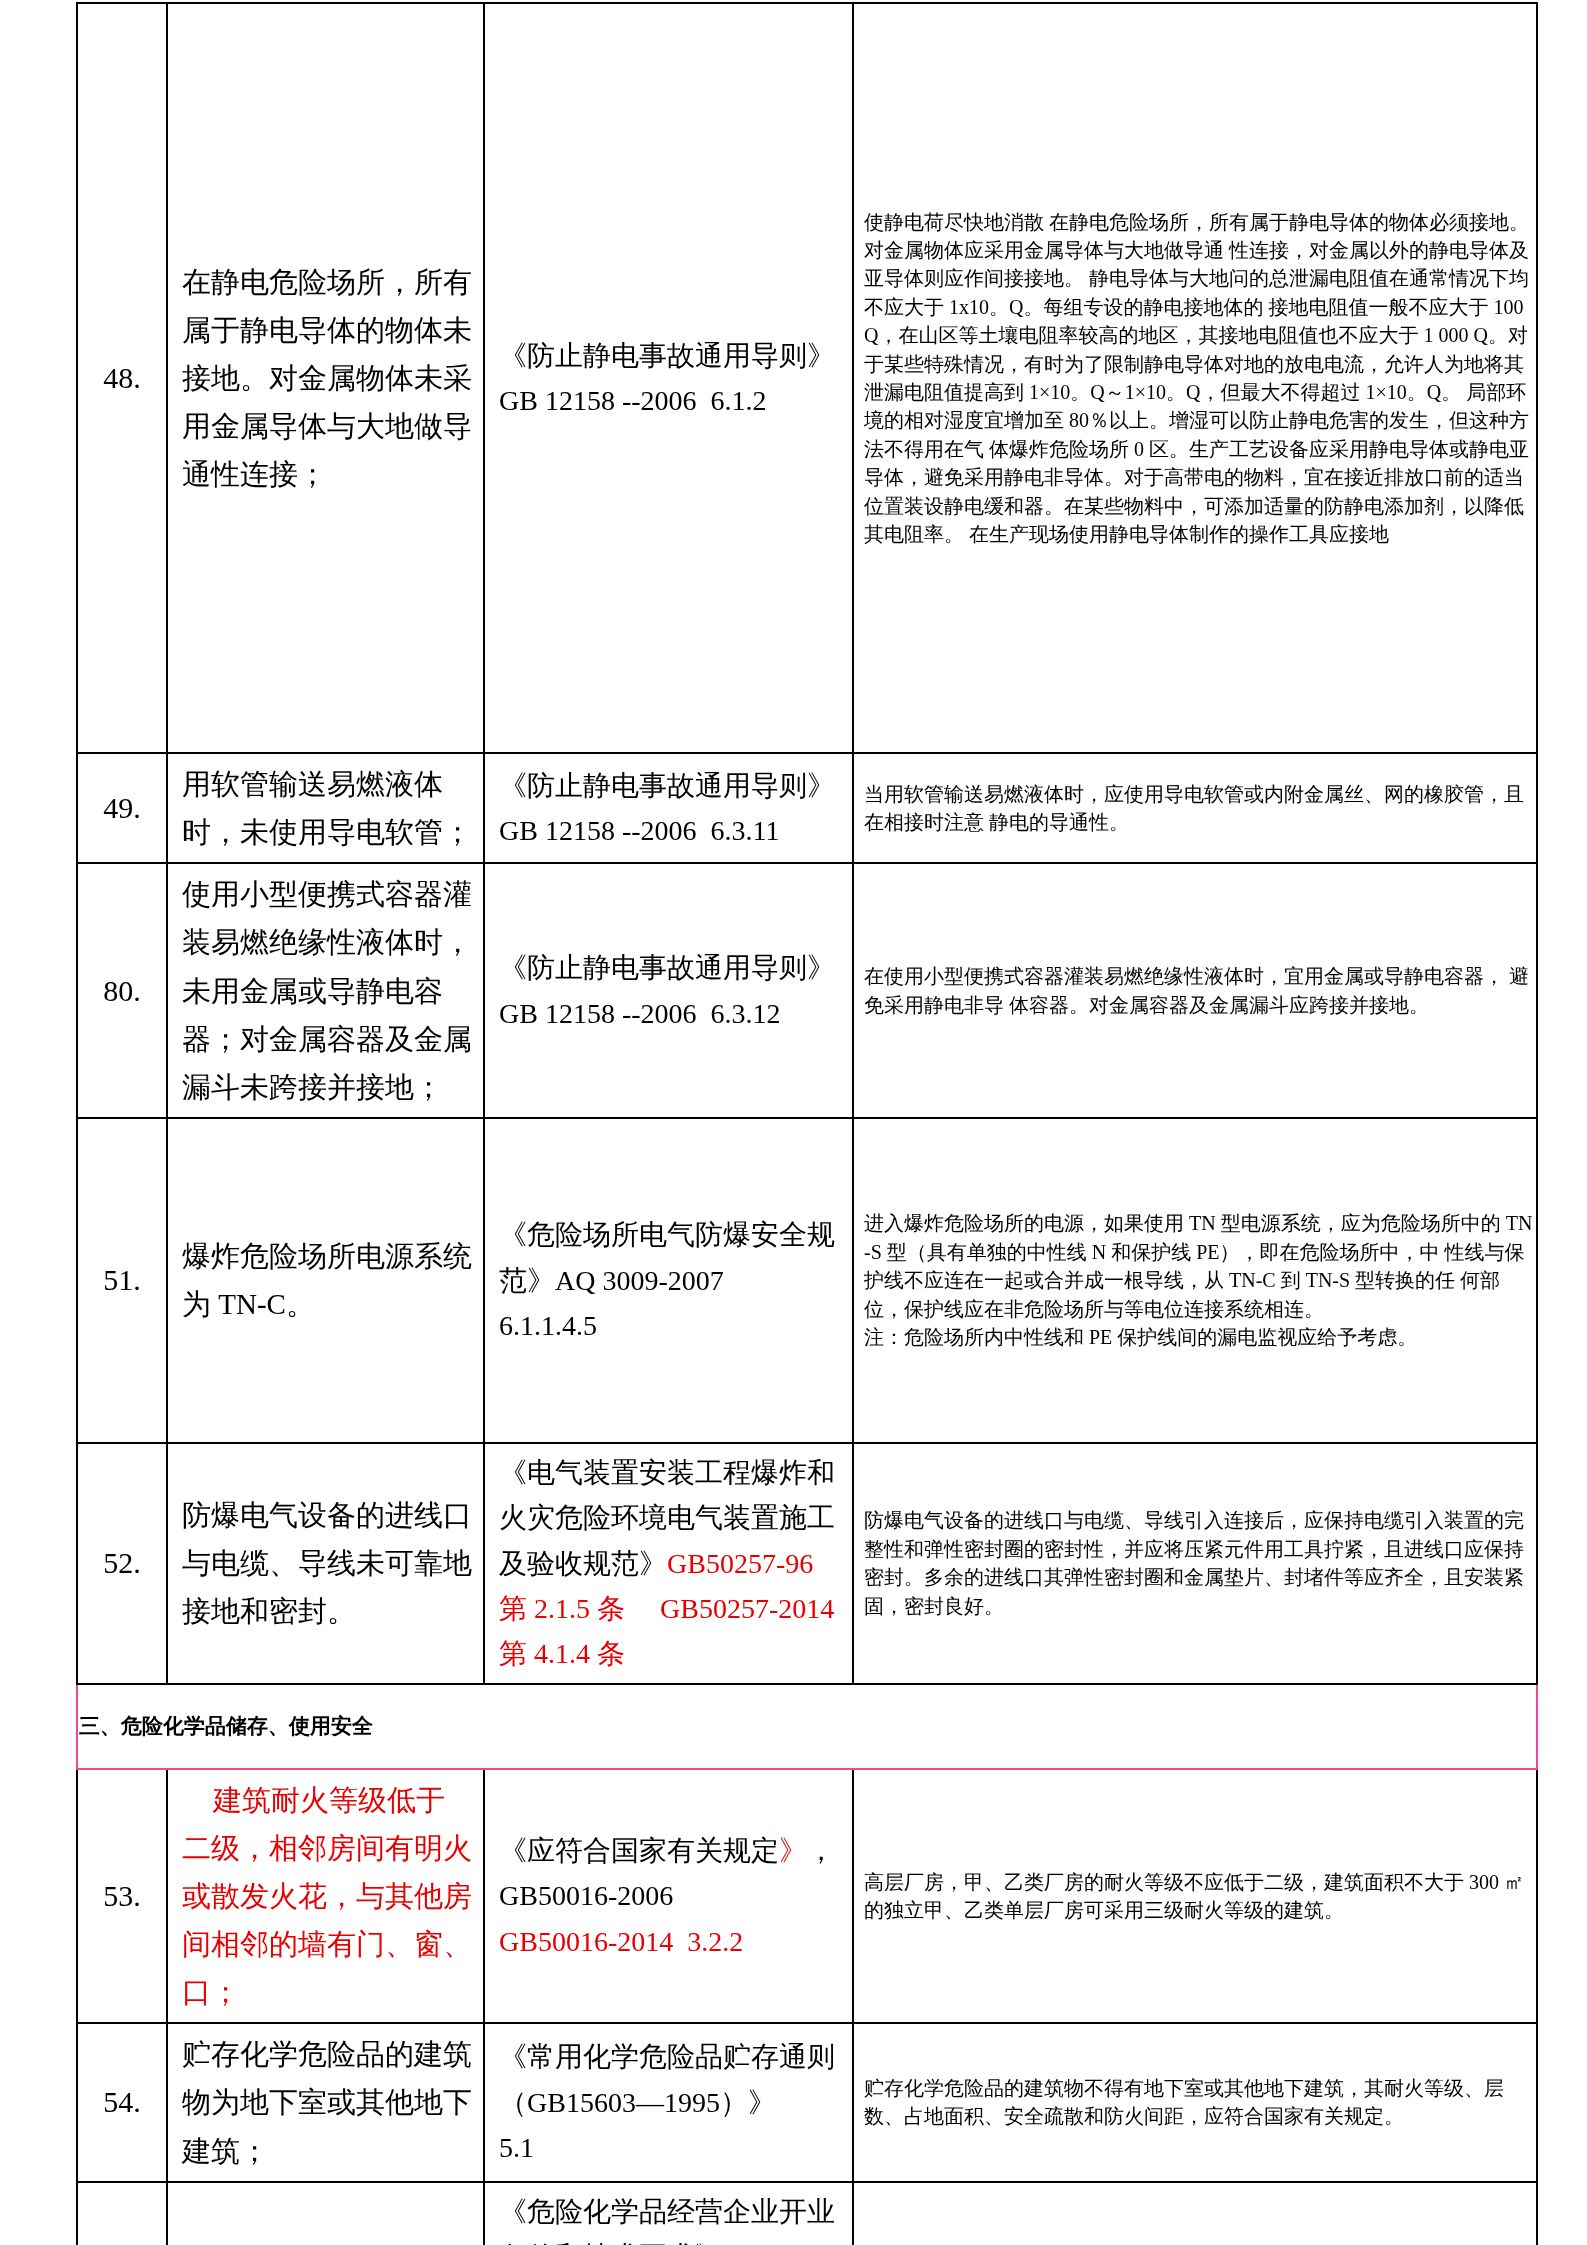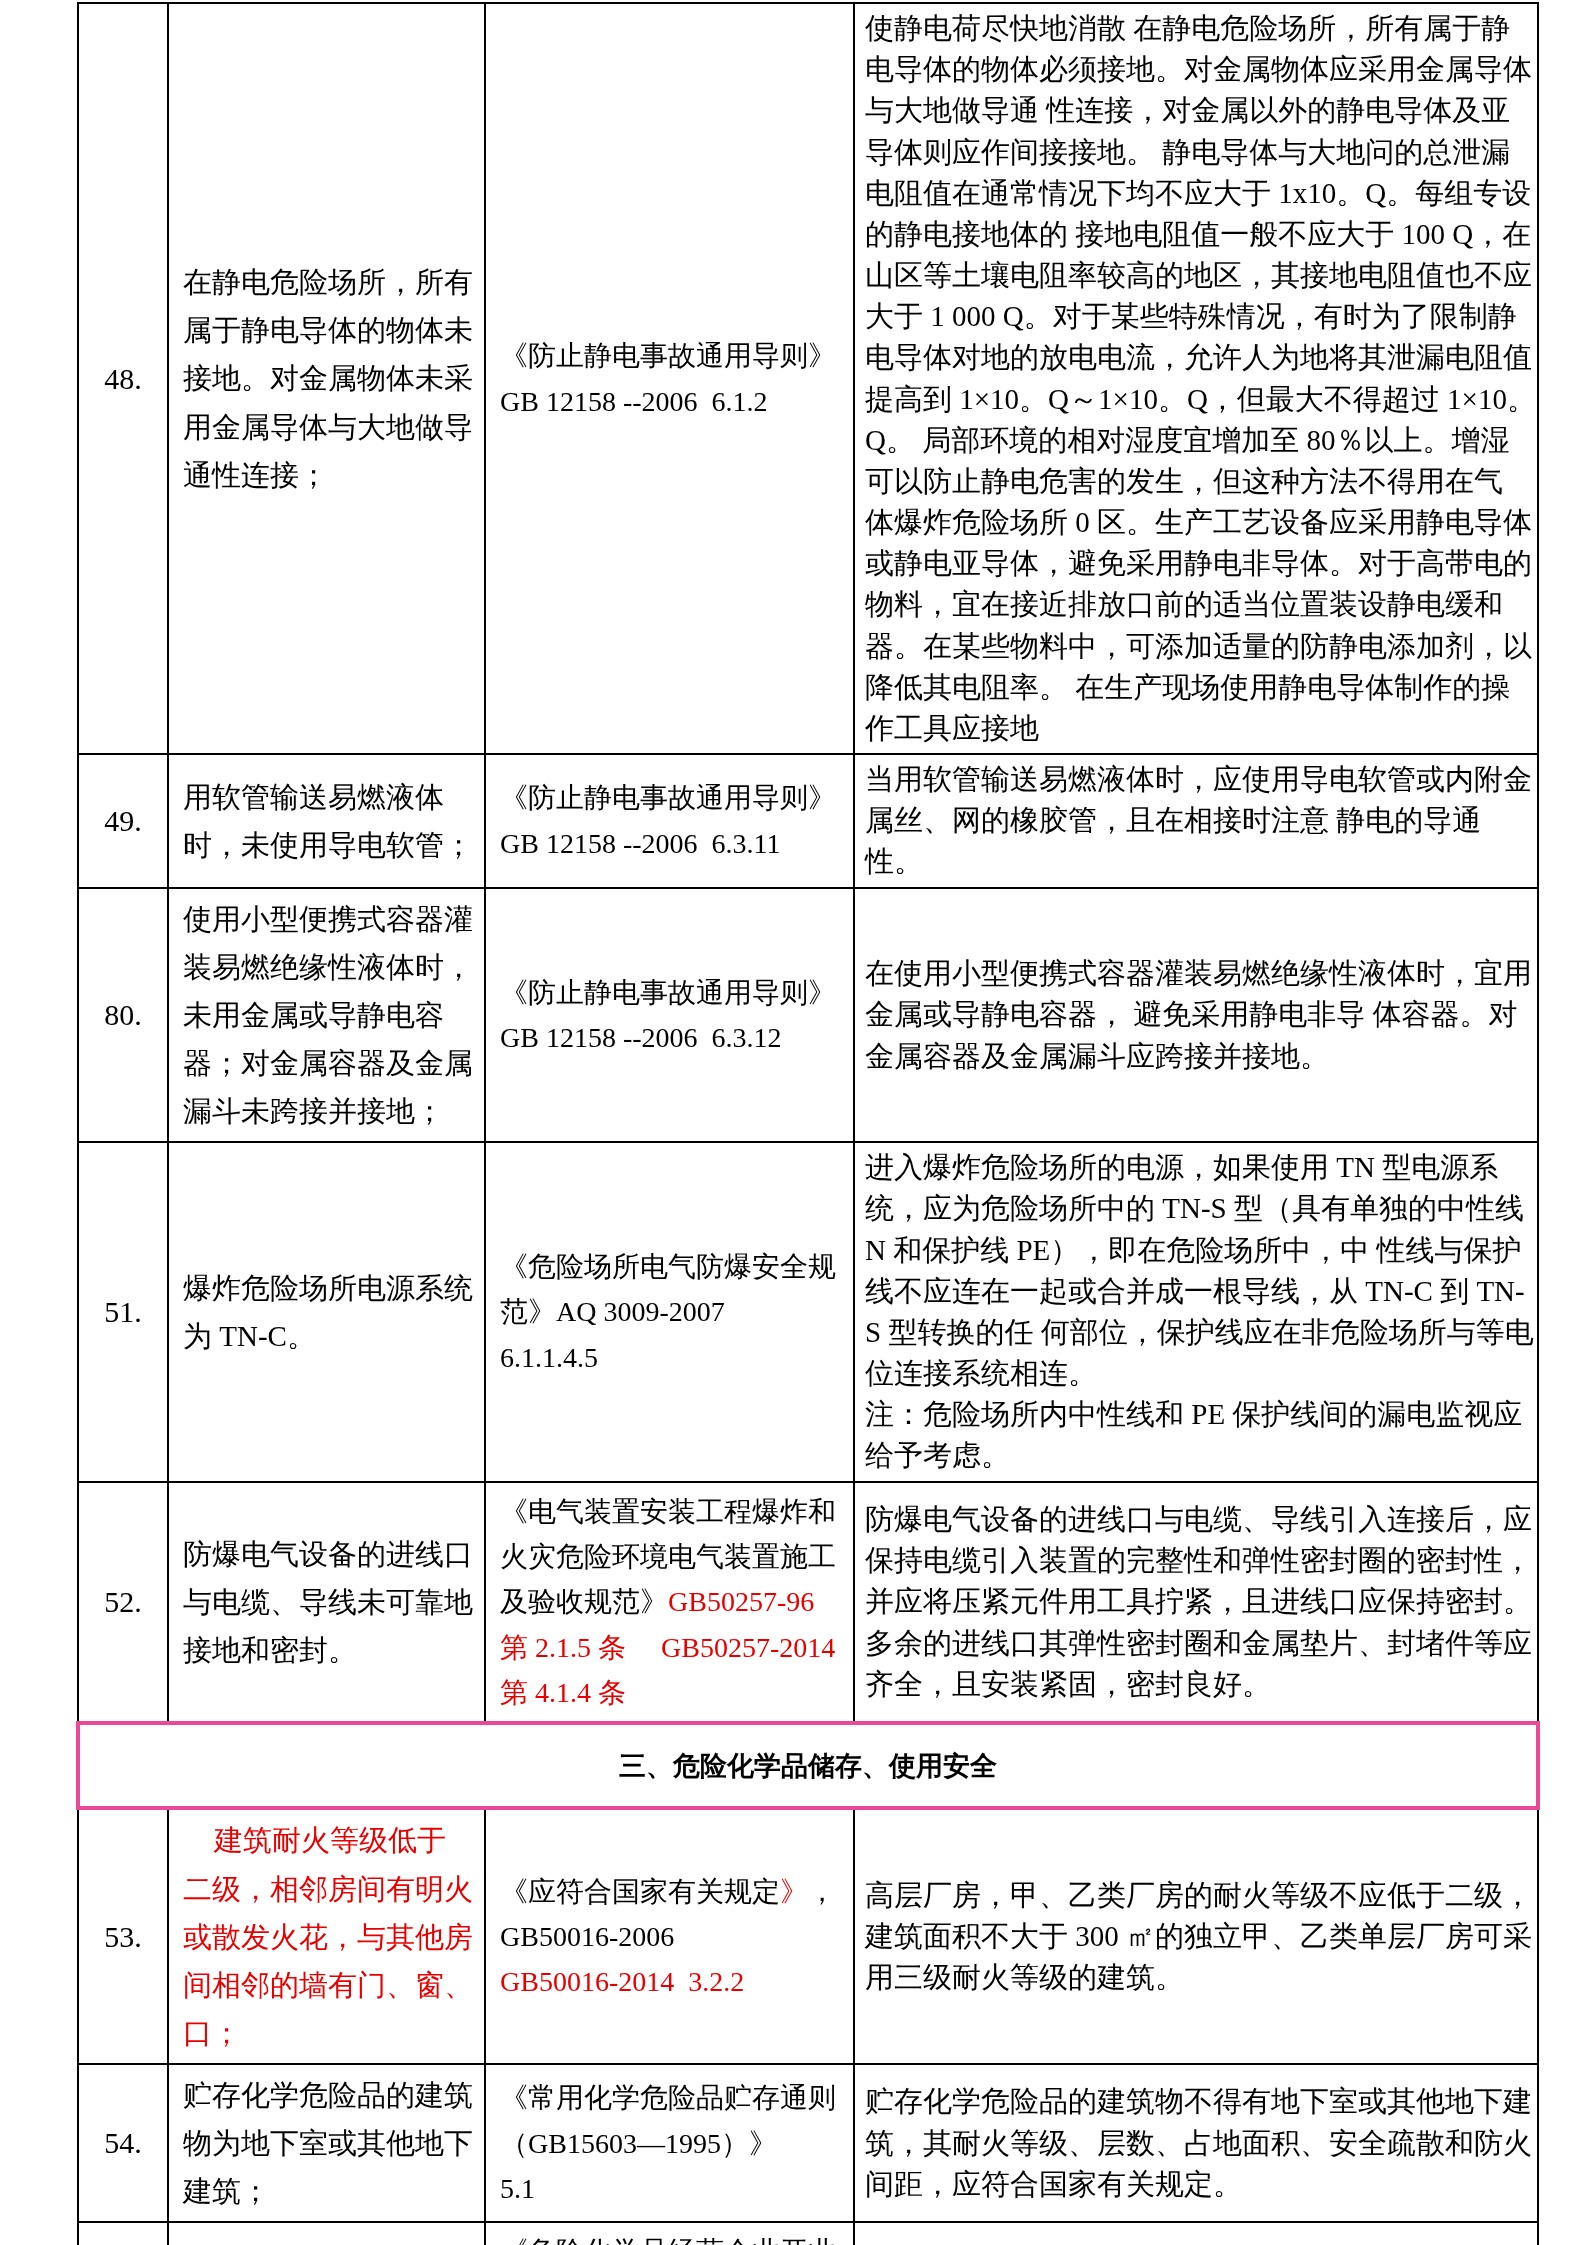--- a/index.html
+++ b/index.html
@@ -32,30 +32,30 @@
     padding:6px 10px 6px 14px;
     word-break:break-all;
   }
   .basis-cell{
     font-size:28px;
     line-height:1.62;
     padding:6px 16px 6px 14px;
     word-break:break-all;
   }
   .detail-cell{
-    font-size:29px;
+    font-size:20px;
     line-height:1.42;
     padding:4px 0 4px 10px;
     word-break:break-all;
   }
   .section-cell{
-    text-align:center;
+    text-align:left;
     font-weight:bold;
-    font-size:27px;
-    border:4px solid #ec4899;
+    font-size:21px;
+    border:2px solid #ec4899;
   }
 </style>
 </head>
 <body data-name="document-page">
 
 <table data-name="regulation-table">
   <colgroup data-name="table-colgroup">
       <col style="width: 90px;">
       <col style="width: 317px;">
       <col style="width: 369px;">

